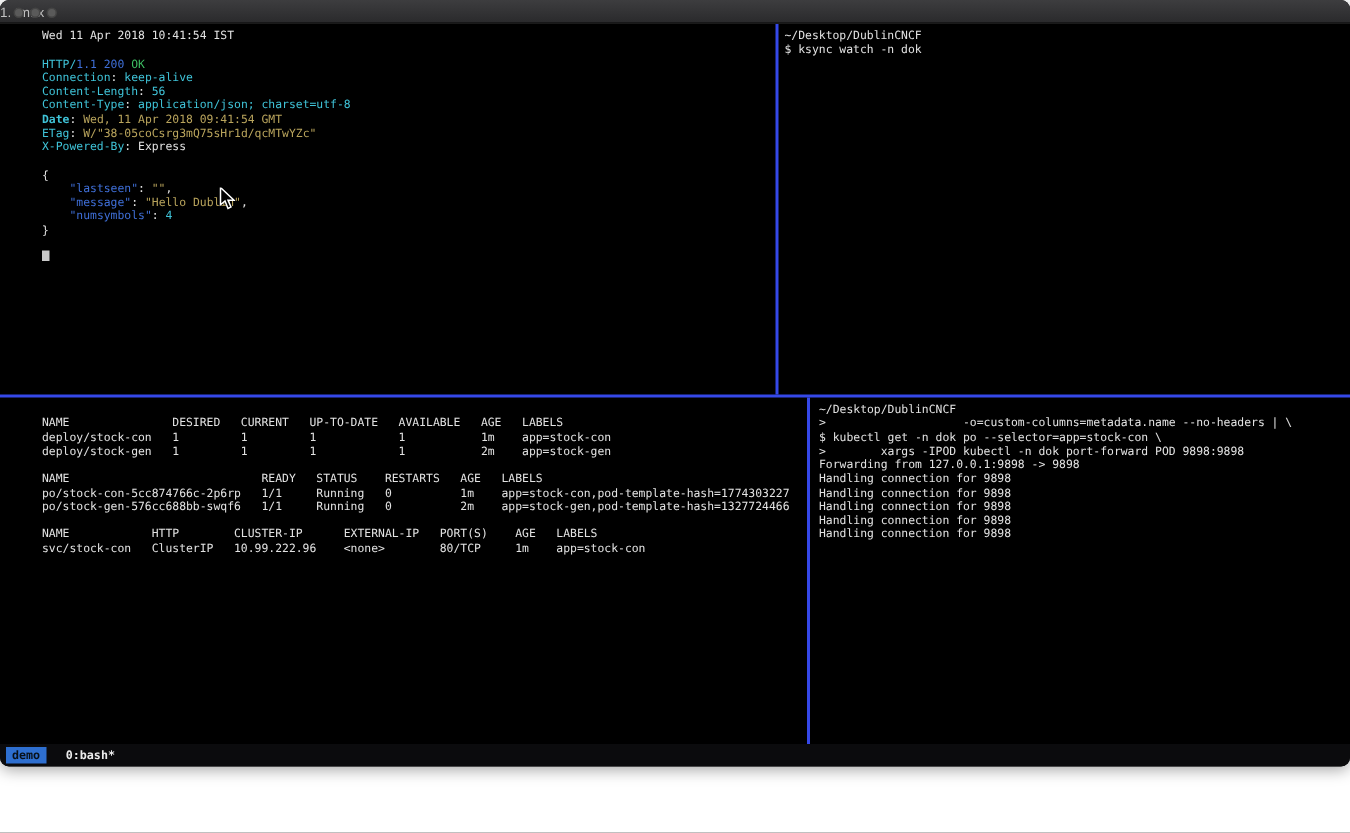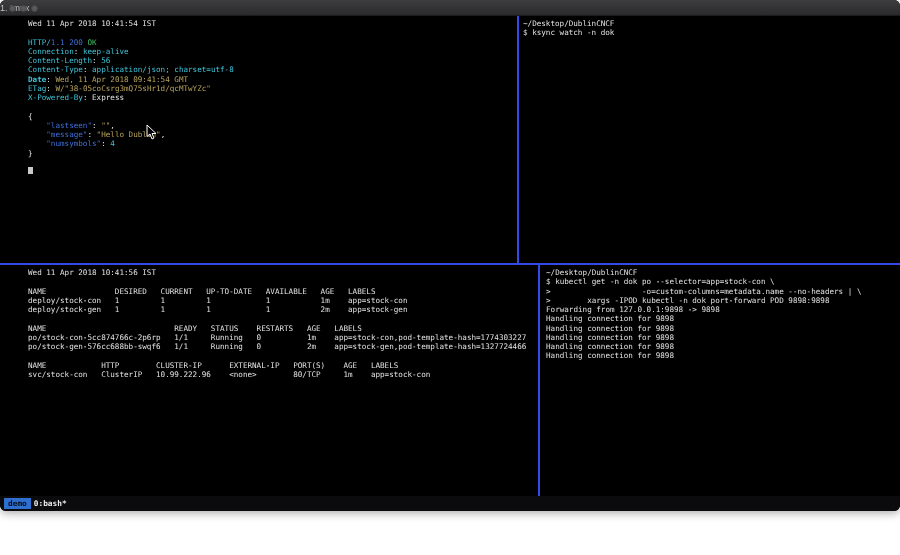--- a/index.html
+++ b/index.html
@@ -26,21 +26,21 @@
 
   .term-line { height:9.25px; line-height:9.25px; white-space:pre; color:var(--text,#e2e2e2); }
   .block-cursor { display:inline-block; width:4.6px; height:7px; background:#c9c9c9; }
 
   .vb { position:absolute; width:2px; background:var(--border,#3548e8); }
   .vb1 { left:517px; top:0; height:247px; }
   .vb2 { left:538px; top:249px; height:231px; }
   .hb { position:absolute; left:0; right:0; top:247px; height:2px; background:var(--border,#3548e8); }
 
   .statusbar { position:absolute; left:0; right:0; bottom:0; height:15px; background:#0b0b0d;
-               display:flex; align-items:center; padding:0 4px; gap:3px;
+               display:flex; align-items:center; padding:0 4px; gap:13px;
                font-family:"DejaVu Sans Mono","DejaVu Sans",monospace; font-size:7.8px; }
   .chip { background:var(--session-chip-bg,#2e6fd0); color:#081018; padding:0 4px;
           height:11px; line-height:11px; font-weight:bold; }
   .winlabel { color:#ececec; font-weight:bold; }
   .status-right { margin-left:auto; color:var(--status-accent,#3fb8e8);margin-top:29px; }
 
   .mouse { position:absolute; left:146px; top:125px; z-index:5; }
 </style>
 </head>
 <body>
@@ -74,37 +74,36 @@
         <div class="term-line"><span>    </span><span style="color: rgb(63, 111, 216);">"numsymbols"</span><span>: </span><span style="color: rgb(63, 195, 216);">4</span></div>
         <div class="term-line"><span>}</span></div>
         <div class="term-line">&nbsp;</div>
         <div class="term-line"><span class="block-cursor"></span></div>
       </div>
     <div class="pane" id="pane-tr">
         <div class="term-line"><span>~/Desktop/DublinCNCF</span></div>
         <div class="term-line"><span>$ ksync watch -n dok</span></div>
       </div>
     <div class="pane" id="pane-bl">
-        <div class="term-line"><span>Wed 11 Apr 2018 10:41:56 IST</span></div>
         <div class="term-line">&nbsp;</div>
         <div class="term-line"><span>NAME               DESIRED   CURRENT   UP-TO-DATE   AVAILABLE   AGE   LABELS</span></div>
         <div class="term-line"><span>deploy/stock-con   1         1         1            1           1m    app=stock-con</span></div>
         <div class="term-line"><span>deploy/stock-gen   1         1         1            1           2m    app=stock-gen</span></div>
         <div class="term-line">&nbsp;</div>
         <div class="term-line"><span>NAME                            READY   STATUS    RESTARTS   AGE   LABELS</span></div>
         <div class="term-line"><span>po/stock-con-5cc874766c-2p6rp   1/1     Running   0          1m    app=stock-con,pod-template-hash=1774303227</span></div>
         <div class="term-line"><span>po/stock-gen-576cc688bb-swqf6   1/1     Running   0          2m    app=stock-gen,pod-template-hash=1327724466</span></div>
         <div class="term-line">&nbsp;</div>
         <div class="term-line"><span>NAME            HTTP        CLUSTER-IP      EXTERNAL-IP   PORT(S)    AGE   LABELS</span></div>
         <div class="term-line"><span>svc/stock-con   ClusterIP   10.99.222.96    &lt;none&gt;        80/TCP     1m    app=stock-con</span></div>
       </div>
     <div class="pane" id="pane-br">
         <div class="term-line"><span>~/Desktop/DublinCNCF</span></div>
+        <div class="term-line"><span>&gt;                    -o=custom-columns=metadata.name --no-headers | \</span></div>
         <div class="term-line"><span>$ kubectl get -n dok po --selector=app=stock-con \</span></div>
-        <div class="term-line"><span>&gt;                    -o=custom-columns=metadata.name --no-headers | \</span></div>
         <div class="term-line"><span>&gt;        xargs -IPOD kubectl -n dok port-forward POD 9898:9898</span></div>
         <div class="term-line"><span>Forwarding from 127.0.0.1:9898 -&gt; 9898</span></div>
         <div class="term-line"><span>Handling connection for 9898</span></div>
         <div class="term-line"><span>Handling connection for 9898</span></div>
         <div class="term-line"><span>Handling connection for 9898</span></div>
         <div class="term-line"><span>Handling connection for 9898</span></div>
         <div class="term-line"><span>Handling connection for 9898</span></div>
       </div>
     <div class="vb vb1"></div>
     <div class="vb vb2"></div>

